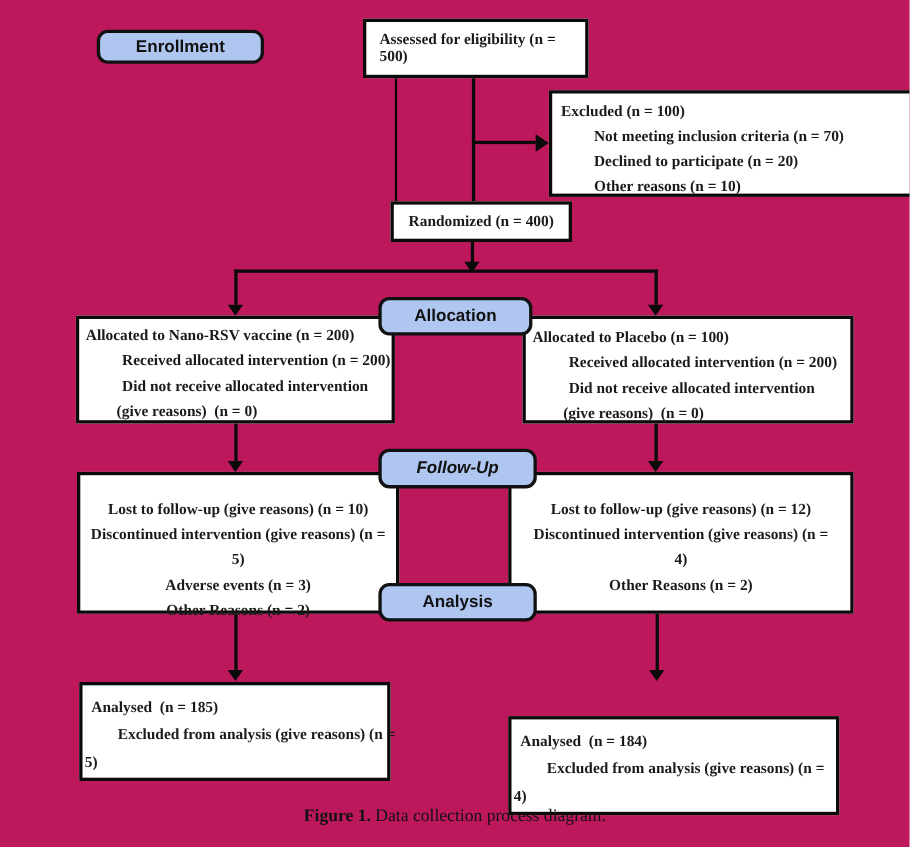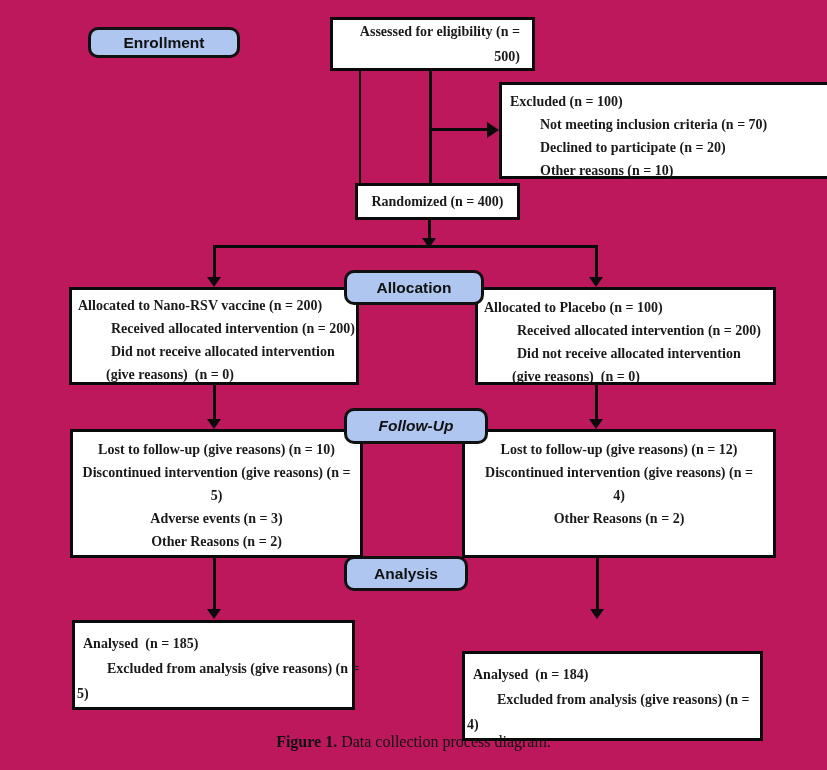--- a/index.html
+++ b/index.html
@@ -22,26 +22,26 @@
   .arr{position:absolute;width:0;height:0;z-index:3;}
   .arr.down{border-left:7px solid transparent;border-right:7px solid transparent;border-top:10px solid #0a0a0a;}
   .arr.right{border-top:8px solid transparent;border-bottom:8px solid transparent;border-left:12px solid #0a0a0a;}
   .indent1{padding-left:39px;}
   .indent2{padding-left:34px;}
   .pl6{padding-left:6px;}
   .pl8{padding-left:8px;}
   .pl32{padding-left:32px;}
   .pl38{padding-left:38px;}
   .pl2{padding-left:2px;}
-  #box-assessed{display:flex;align-items:center;justify-content:center;text-align:right;padding:0 12px;line-height:25px;}
+  #box-assessed{display:flex;align-items:center;justify-content:center;text-align:left;padding:0 12px;line-height:15px;}
   #box-randomized{display:flex;align-items:center;justify-content:center;text-align:center;}
   #box-excluded{padding-top:5px;}
   #box-alloc-left{padding-top:4px;}
   #box-alloc-right{padding-top:6px;overflow:hidden;}
-  #box-fu-left,#box-fu-right{padding-top:6px;text-align:center;}
+  #box-fu-left,#box-fu-right{padding-top:20px;text-align:center;}
   #box-an-left,#box-an-right{padding-top:8px;line-height:25px;}
   #caption{
     position:absolute;left:0;top:733px;width:100%;text-align:center;
     font-size:16px;color:#111;z-index:2;
   }
   #caption .cap-label{font-weight:bold;}
 </style>
 </head>
 <body>
 
@@ -49,21 +49,21 @@
 
   <div class="pill" id="pill-enrollment" style="left:88px;top:27px;width:152px;height:31px;">
     <span>Enrollment</span>
   </div>
   <div class="pill" id="pill-allocation" style="left:344px;top:270px;width:140px;height:35px;">
     <span>Allocation</span>
   </div>
   <div class="pill" id="pill-followup" style="left:344px;top:408px;width:144px;height:36px;font-style:italic;">
     <span>Follow-Up</span>
   </div>
-  <div class="pill" id="pill-analysis" style="left:344px;top:556px;width:124px;height:35px;align-items:center;">
+  <div class="pill" id="pill-analysis" style="left:344px;top:530px;width:144px;height:35px;align-items:center;">
     <span>Analysis</span>
   </div>
 
   <div class="vline" style="left:359px;top:71px;width:2px;height:113px;"></div>
   <div class="vline" style="left:429px;top:71px;width:3px;height:113px;"></div>
   <div class="hline" style="left:429px;top:128px;width:58px;height:3px;"></div>
   <div class="arr right" style="left:487px;top:122px;"></div>
 
   <div class="vline" style="left:428px;top:220px;width:3px;height:20px;"></div>
   <div class="arr down" style="left:422px;top:238px;"></div>

